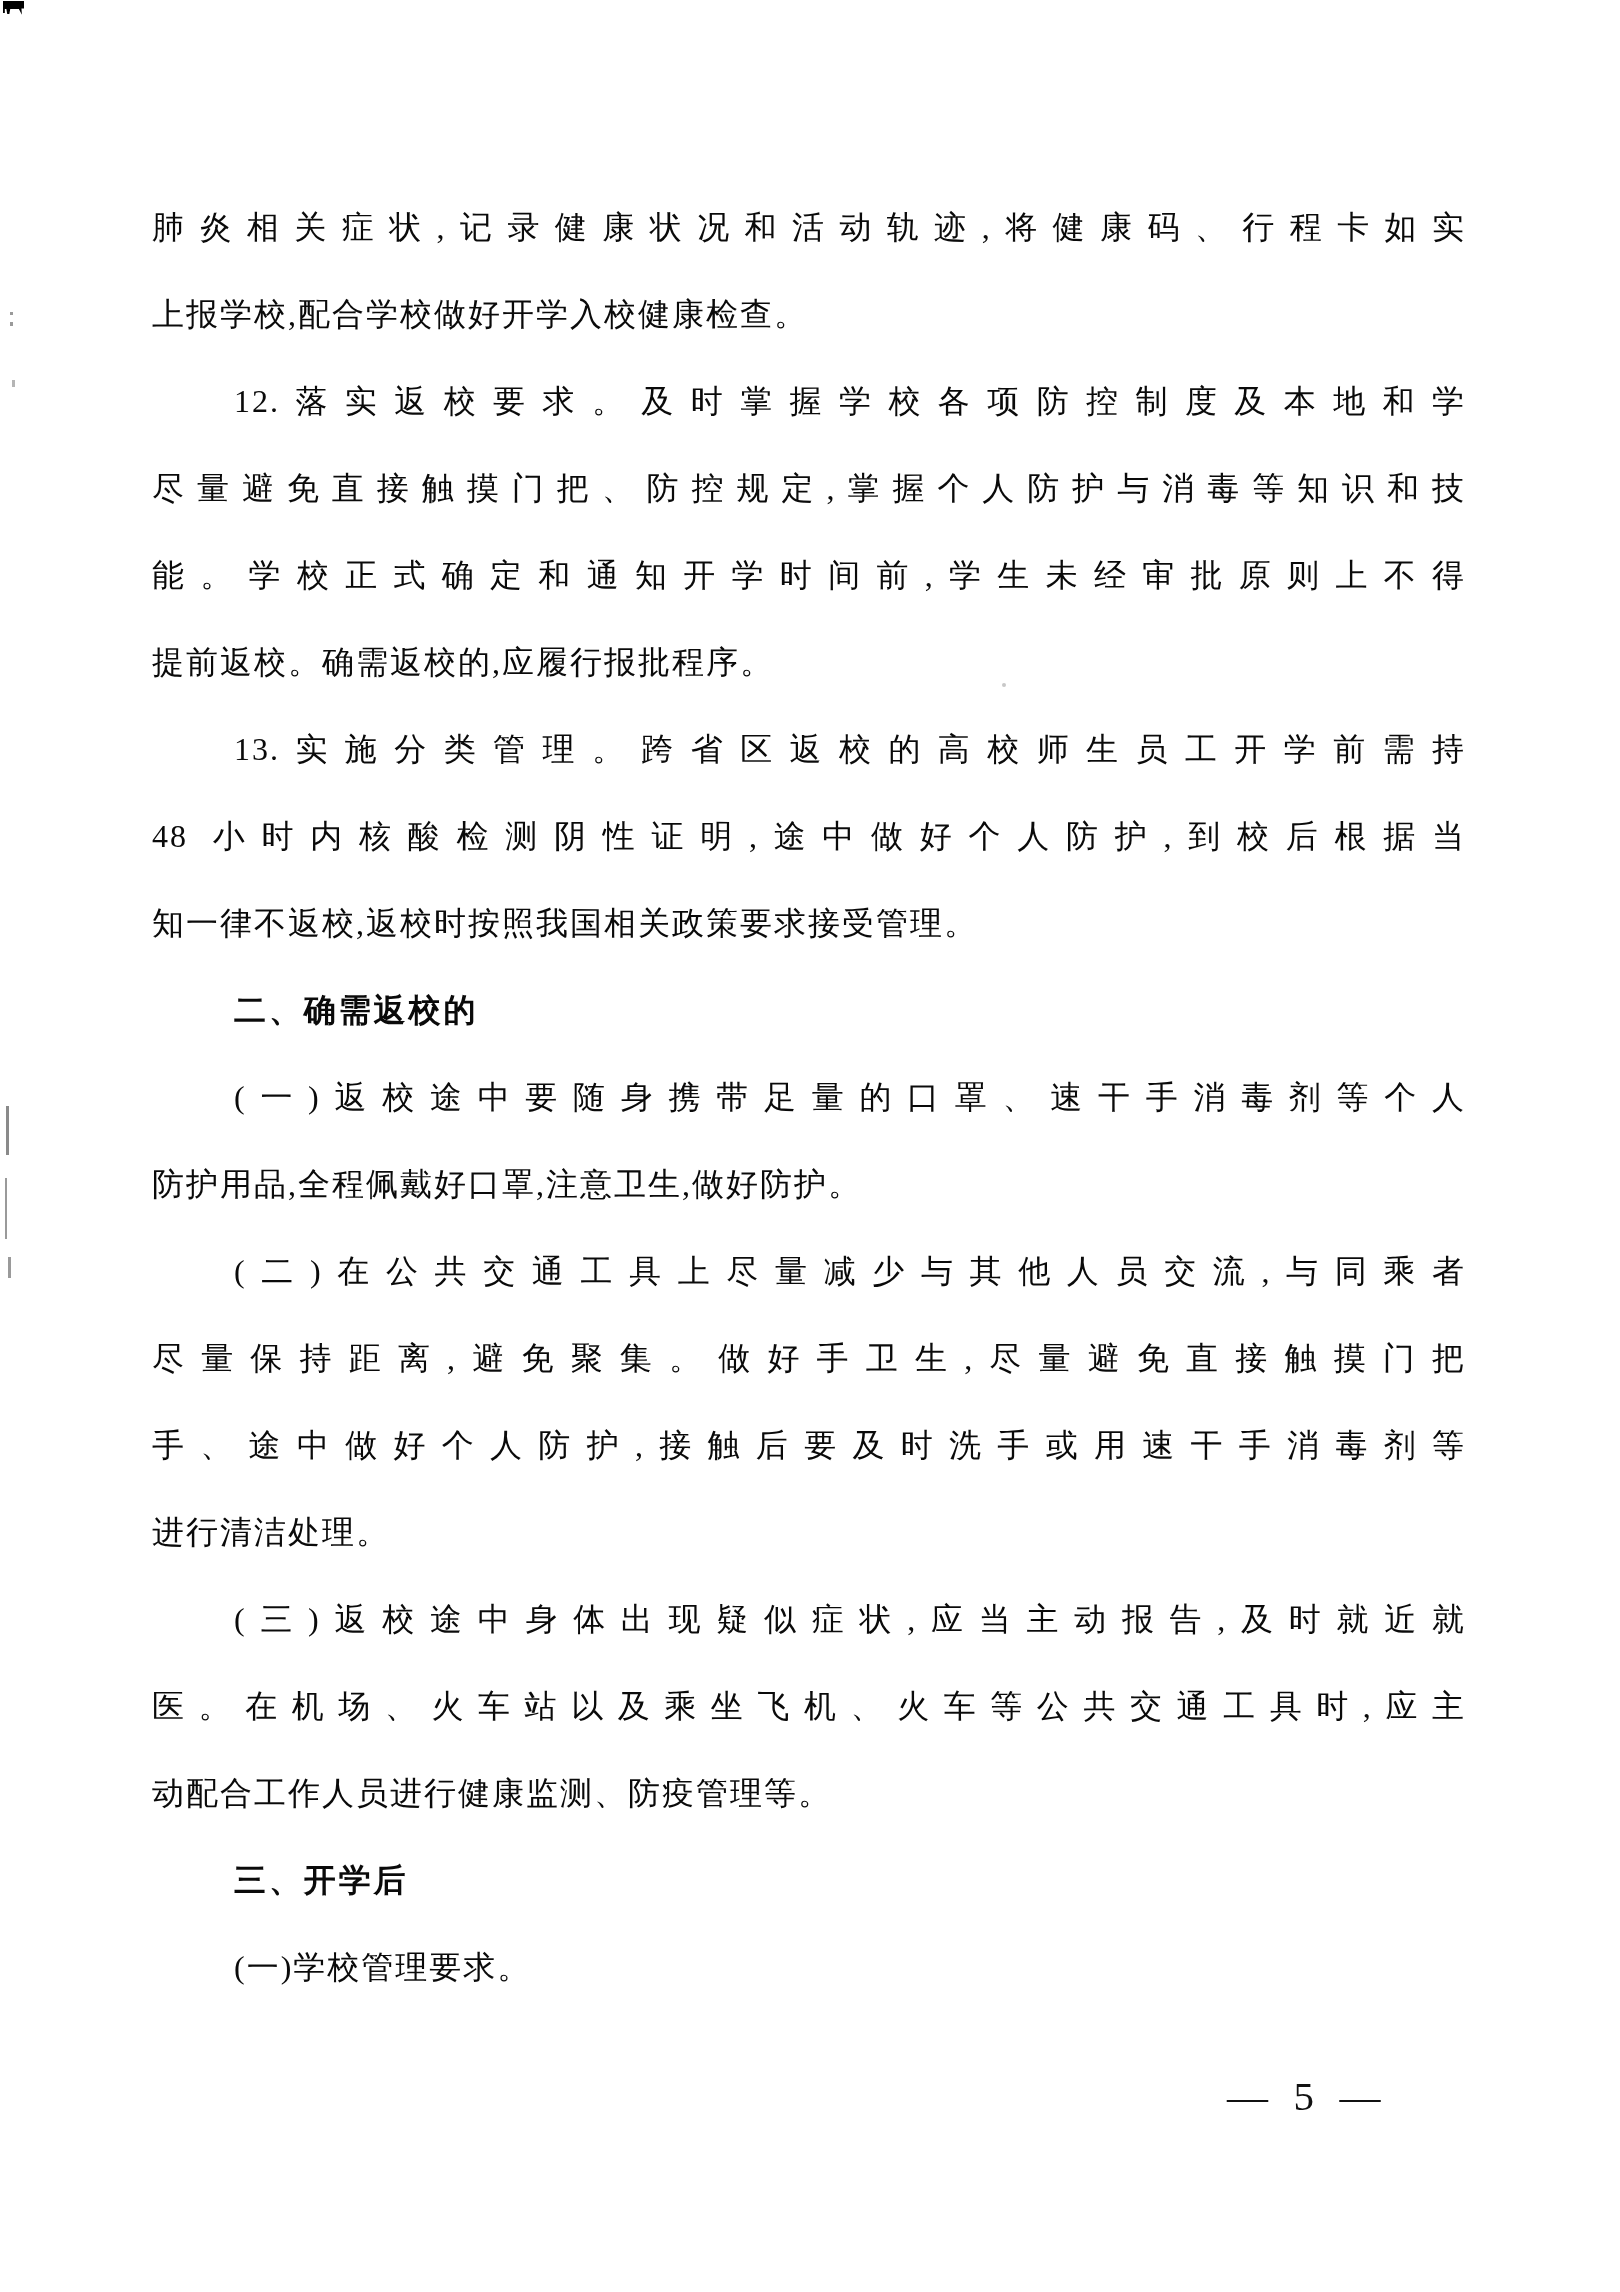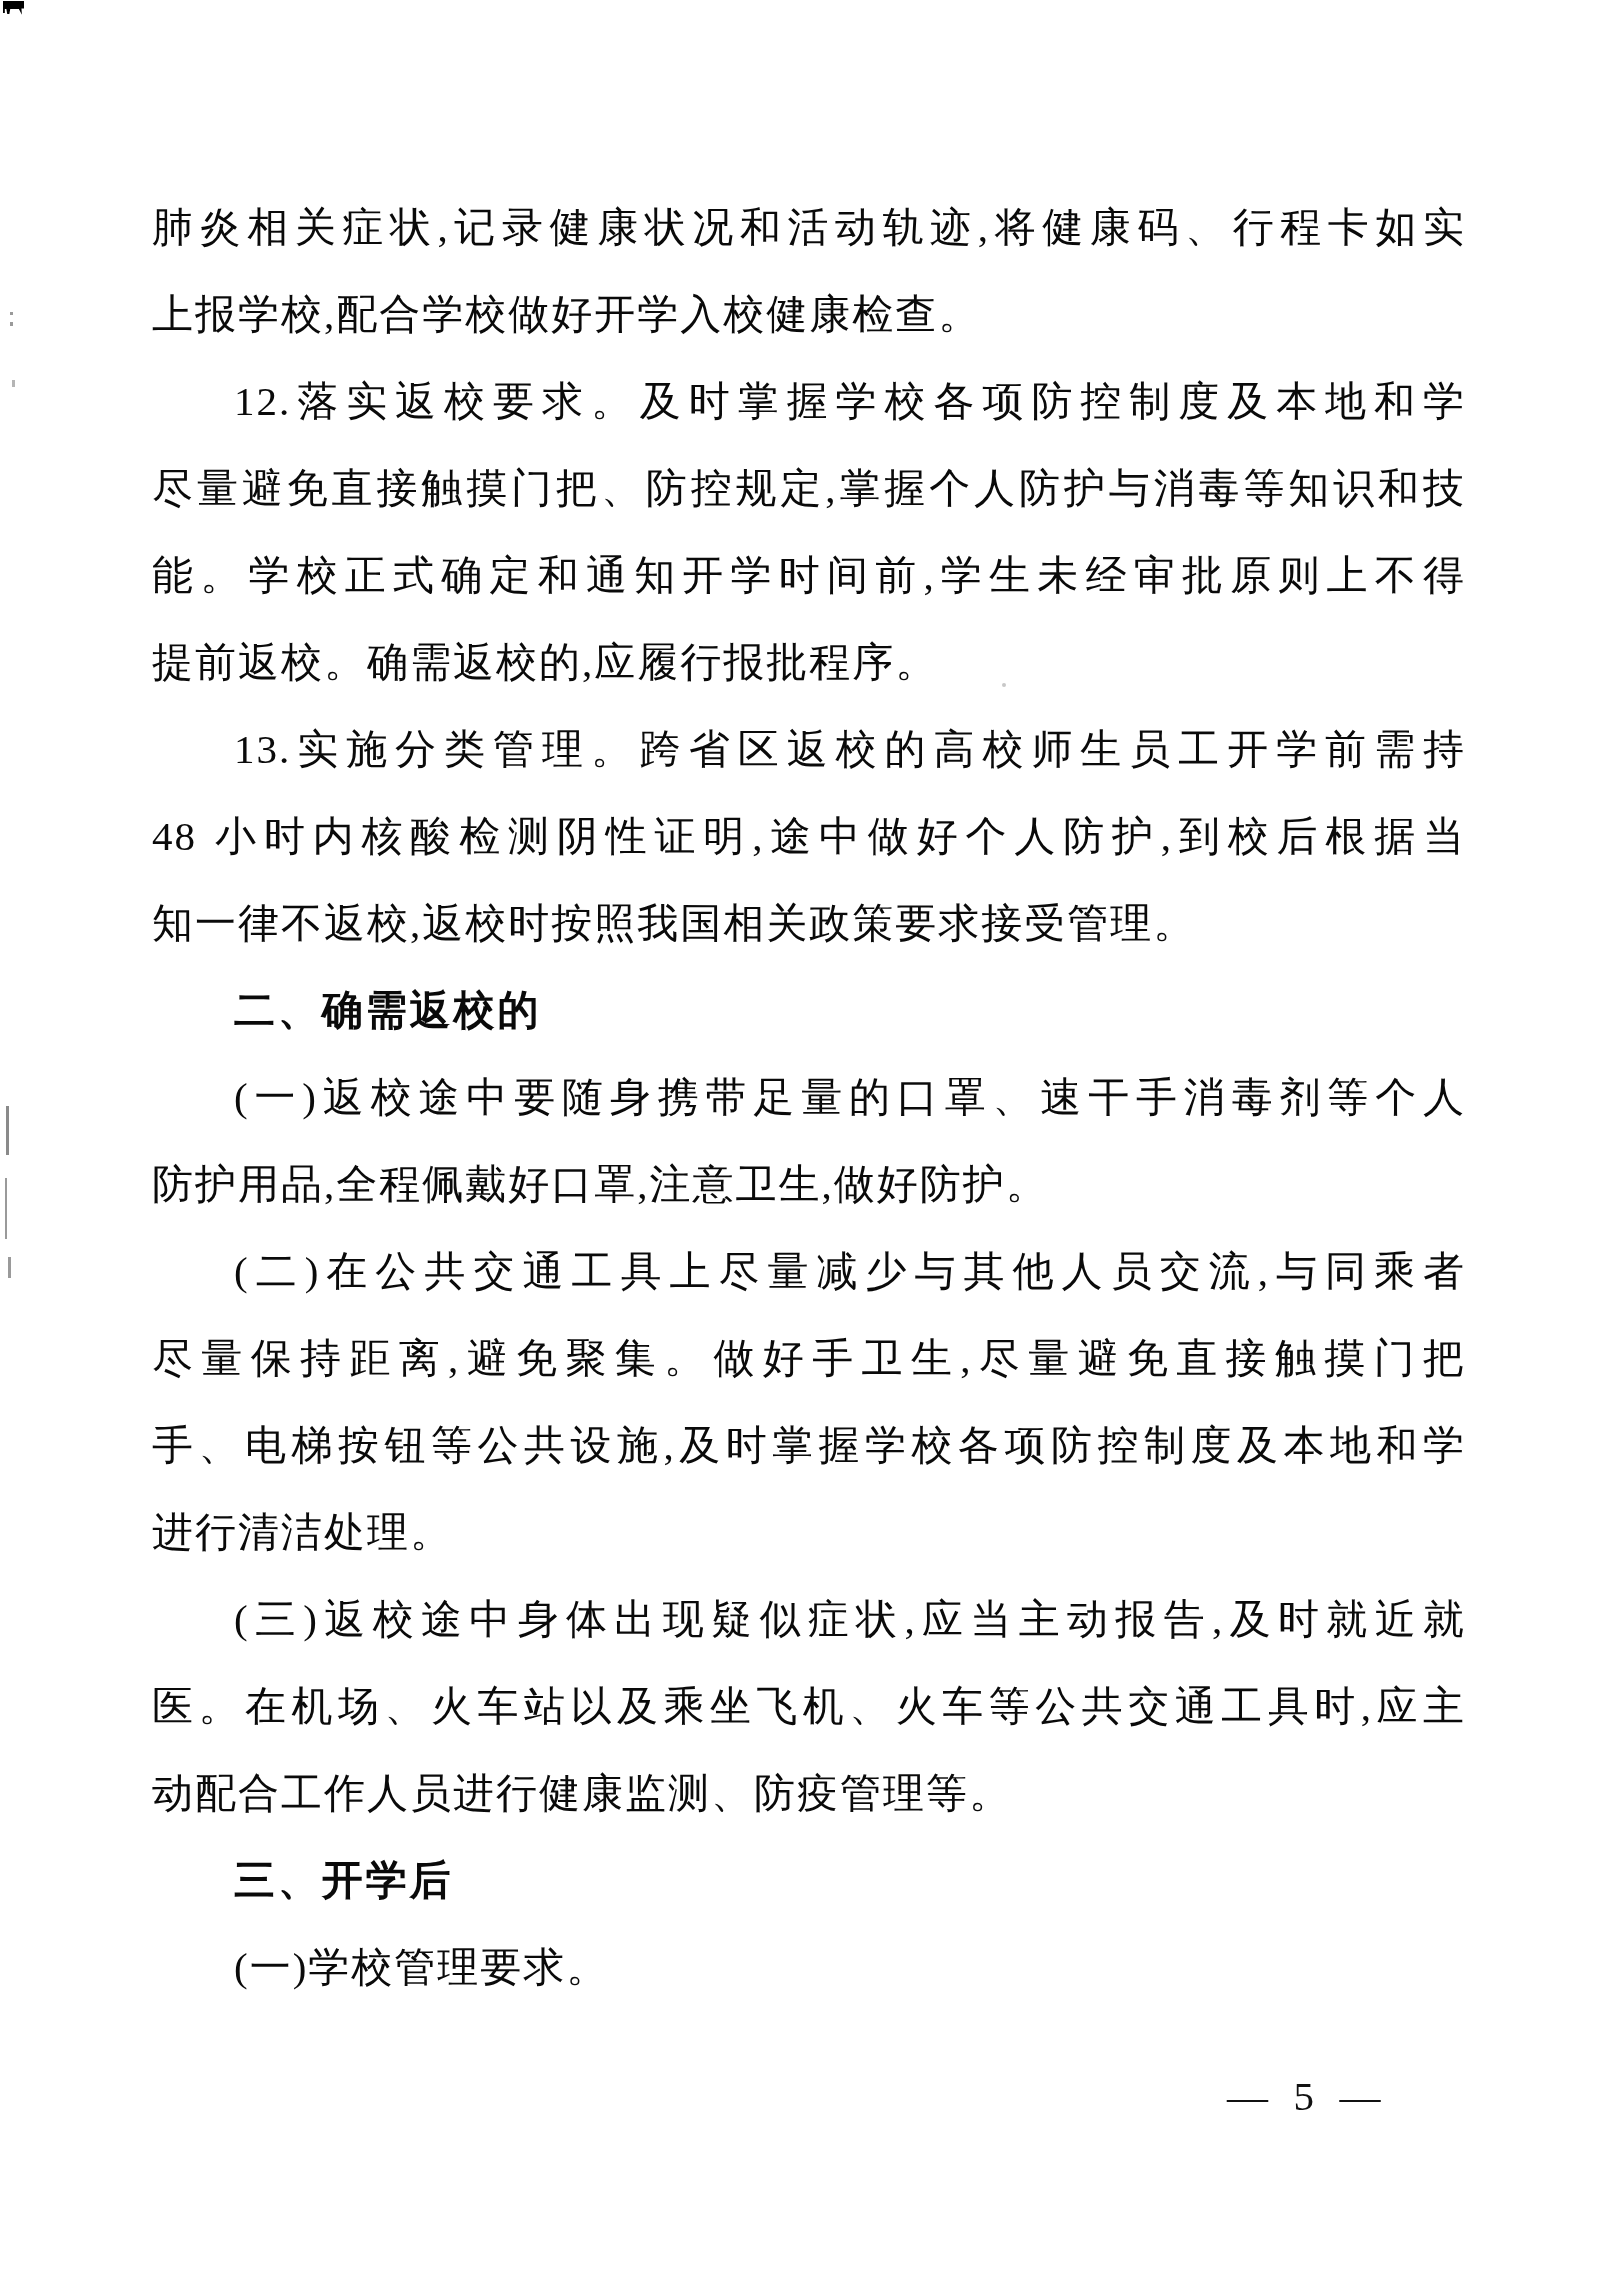--- a/index.html
+++ b/index.html
@@ -13,21 +13,21 @@
     font-family:"Liberation Serif","DejaVu Serif",serif;
   }
   .text-block{
     position:absolute;
     left:152px;top:184px;
     width:1314px;
   }
   .ln{
     height:87px;
     line-height:87px;
-    font-size:41px;
+    font-size:32px;
     letter-spacing:2px;
     text-align:justify;
     text-align-last:justify;
     overflow:hidden;
   }
   .part{
     text-align:center;
     text-align-last:left;
   }
   .ind{padding-left:82px;}
@@ -84,21 +84,21 @@
     <div class="ln">能。学校正式确定和通知开学时间前,学生未经审批原则上不得</div>
     <div class="ln part">提前返校。确需返校的,应履行报批程序。</div>
     <div class="ln ind">13.实施分类管理。跨省区返校的高校师生员工开学前需持</div>
     <div class="ln">48 小时内核酸检测阴性证明,途中做好个人防护,到校后根据当</div>
     <div class="ln part">知一律不返校,返校时按照我国相关政策要求接受管理。</div>
     <div class="ln ind hd part">二、确需返校的</div>
     <div class="ln ind">(一)返校途中要随身携带足量的口罩、速干手消毒剂等个人</div>
     <div class="ln part">防护用品,全程佩戴好口罩,注意卫生,做好防护。</div>
     <div class="ln ind">(二)在公共交通工具上尽量减少与其他人员交流,与同乘者</div>
     <div class="ln">尽量保持距离,避免聚集。做好手卫生,尽量避免直接触摸门把</div>
-    <div class="ln">手、电梯按钮等公共设施,及时掌握学校各项防控制度及本地和学</div>
+    <div class="ln">手、途中做好个人防护,接触后要及时洗手或用速干手消毒剂等</div>
     <div class="ln part">进行清洁处理。</div>
     <div class="ln ind">(三)返校途中身体出现疑似症状,应当主动报告,及时就近就</div>
     <div class="ln">医。在机场、火车站以及乘坐飞机、火车等公共交通工具时,应主</div>
     <div class="ln part">动配合工作人员进行健康监测、防疫管理等。</div>
     <div class="ln ind hd part">三、开学后</div>
     <div class="ln ind part">(一)学校管理要求。</div>
   </div>
 
   <div class="footer">
     <span>—</span>

